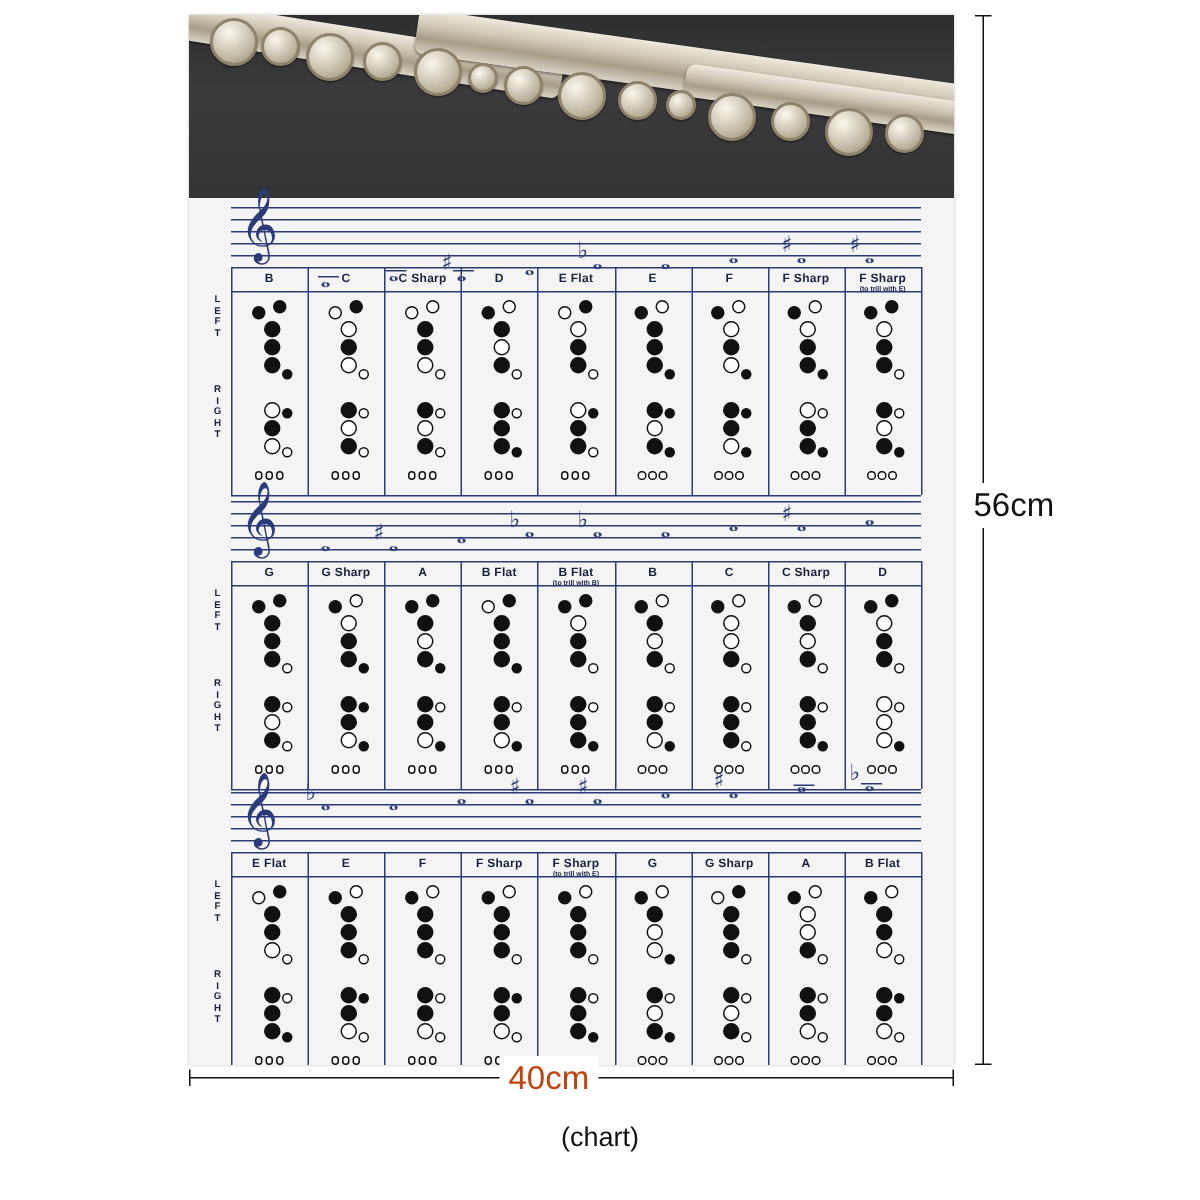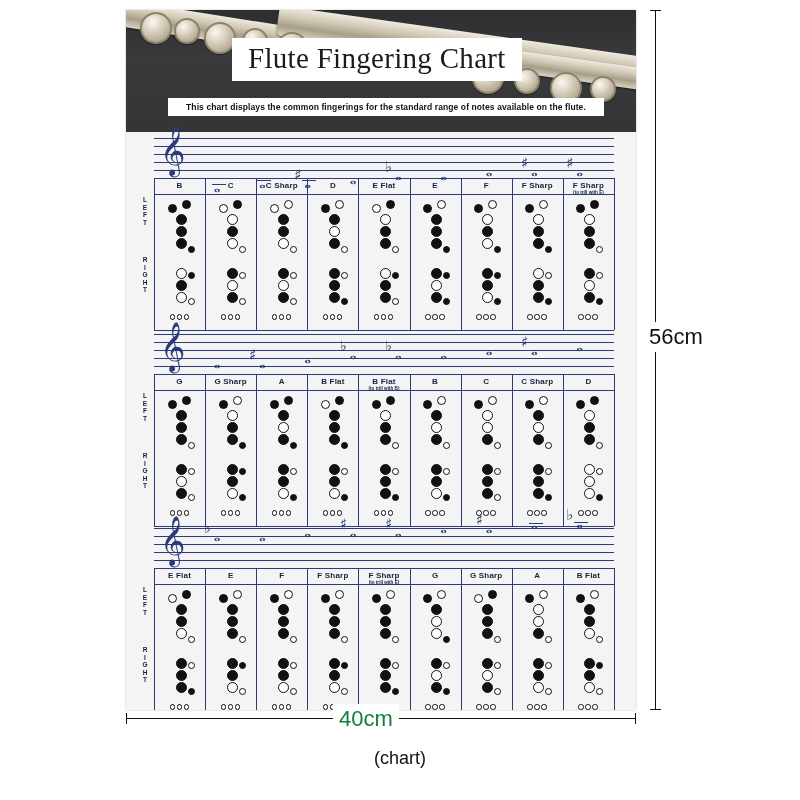--- a/index.html
+++ b/index.html
@@ -135,21 +135,21 @@
   #g-bottom{left:126px;top:718px;width:510px;height:1px;}
   #g-bottom-l{left:126px;top:713px;width:1px;height:11px;}
   #g-bottom-r{left:635px;top:713px;width:1px;height:11px;}
   #label-h{
     position:absolute;left:645px;top:322px;
     font-size:22px;color:#111;
     background:#fff;padding:2px 4px;
   }
   #label-w{
     position:absolute;left:333px;top:704px;
-    font-size:22px;color:#15803d;
+    font-size:22px;color:#c2410c;
     background:#fff;padding:2px 6px;
   }
   #label-front{
     position:absolute;left:0;top:748px;width:800px;
     text-align:center;font-size:18px;color:#111;
   }
 </style>
 </head>
 <body>
 
@@ -168,26 +168,20 @@
     <div class="key sm" style="left:186px;top:32px;"></div>
     <div class="key md" style="left:210px;top:34px;"></div>
     <div class="key lg" style="left:246px;top:38px;"></div>
     <div class="key md" style="left:286px;top:44px;"></div>
     <div class="key sm" style="left:318px;top:50px;"></div>
     <div class="key lg" style="left:346px;top:52px;"></div>
     <div class="key md" style="left:388px;top:58px;"></div>
     <div class="key lg" style="left:424px;top:62px;"></div>
     <div class="key md" style="left:464px;top:66px;"></div>
 
-    <div id="title-plate">
-      <div class="title">Flute Fingering Chart</div>
-    </div>
-    <div id="subtitle-plate">
-      <div class="sub">This chart displays the common fingerings for the standard range of notes available on the flute.</div>
-    </div>
   </div>
 
   <div id="chart">
     <div class="block" id="block-0">
         <div class="staff">
           <div class="line l0"></div>
           <div class="line l1"></div>
           <div class="line l2"></div>
           <div class="line l3"></div>
           <div class="line l4"></div>

